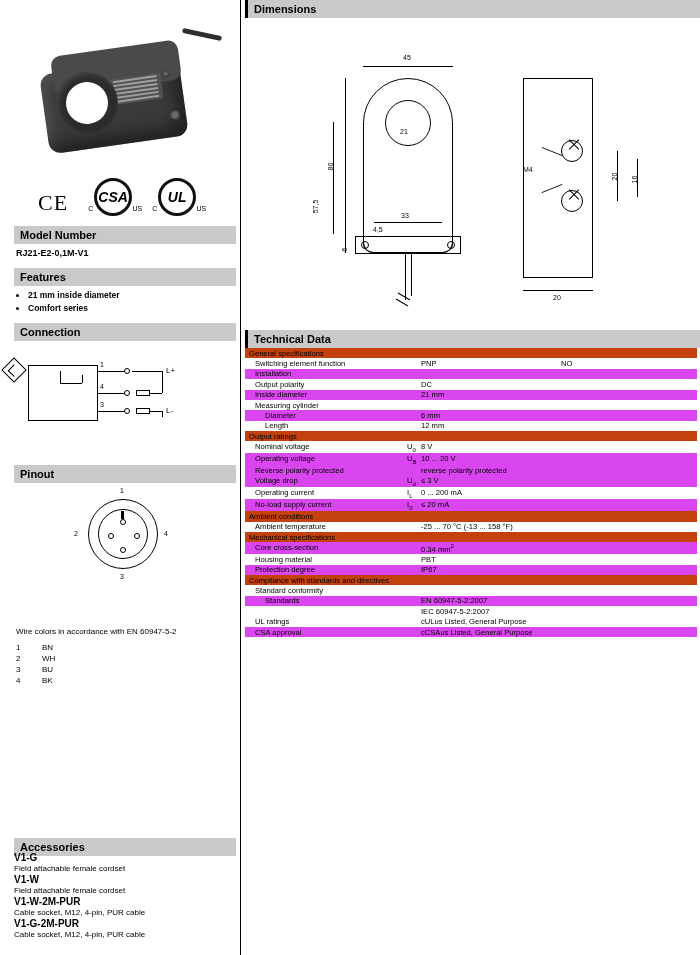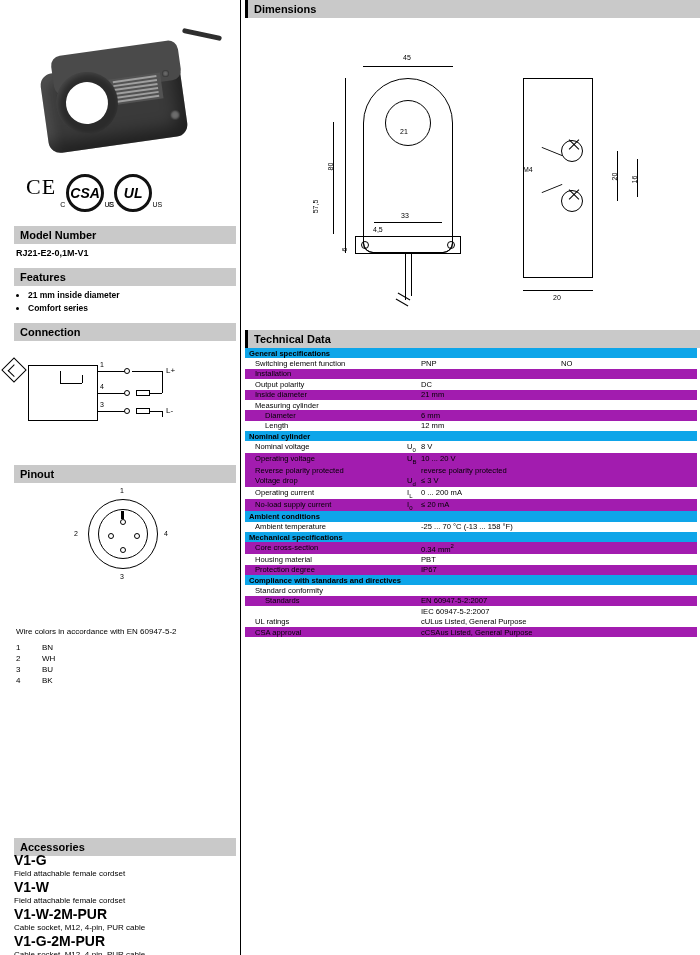--- a/index.html
+++ b/index.html
@@ -57,21 +57,21 @@
   }
   .sensor-label {
     position:absolute; left:96px; top:66px; width:52px; height:26px;
     background:#555; transform: rotate(-8deg); opacity:.9;
   }
   .sensor-label i {
     display:block; height:1.6px; background:#aaa; margin:2.4px 4px;
   }
 
   
-  .marks { display:flex; align-items:flex-start; gap:10px; margin:4px 0 0 12px; height:42px; }
+  .marks { display:flex; align-items:flex-end; gap:26px; margin:4px 0 0 24px; height:42px; }
   .ce-mark { font-size:22px; font-family:"Liberation Serif", serif; letter-spacing:1px; }
   .round-mark {
     width:38px; height:38px; border-radius:50%; border:3px solid #111;
     display:flex; align-items:center; justify-content:center;
     font-weight:bold; font-size:14px; font-style:italic; position:relative;
   }
   .round-mark.csa { background:#fff; }
   .round-mark .sub-l { position:absolute; left:-9px; bottom:1px; font-size:7px; font-style:normal; font-weight:normal;}
   .round-mark .sub-r { position:absolute; right:-13px; bottom:1px; font-size:7px; font-style:normal; font-weight:normal;}
 
@@ -116,35 +116,35 @@
   .pin-dot { position:absolute; width:6px; height:6px; border:1px solid #000; border-radius:50%; background:#fff;}
   .pin-key { position:absolute; width:3px; height:8px; background:#000; }
 
   .wire-note { font-size:8px; margin:10px 0 6px 2px; }
   table.wires { border-collapse:collapse; font-size:8px; margin-left:2px; }
   table.wires td { padding:1px 0; }
   table.wires td.n { width:26px; }
   table.wires td.c { width:40px; }
 
   .acc-item { font-size:8px; margin-bottom:1px; }
-  .acc-item b { font-size:14px; }
+  .acc-item b { font-size:10px; }
 
   
   .right-col { position:absolute; left:245px; top:0; width:455px; height:955px; }
   .sect-hdr {
     background:#c9c9c9; font-weight:bold; font-size:11px;
     padding:3px 6px; border-left:3px solid #000;
   }
   .dim-area { position:relative; width:452px; height:312px; }
 
   
   .td-table { width:452px; border-collapse:collapse; font-size:7.6px; }
   .td-table td { padding:0.7px 2px; vertical-align:top; }
-  .td-table tr.grp td { background:#0ea5e9; font-weight:bold; padding-left:4px;}
-  .td-table tr.alt td { background:#a21caf;margin-top:11px; }
+  .td-table tr.grp td { background:#c2410c; font-weight:normal; padding-left:4px;}
+  .td-table tr.alt td { background:#d946ef;margin-top:11px; }
   .td-table td.k { width:160px; padding-left:10px; }
   .td-table td.k.sub { padding-left:20px; }
   .td-table td.s { width:14px; }
   .td-table td.v { width:140px; }
   .td-table td.v2 { }
   .td-table sub { font-size:6px; }
   .td-table sup { font-size:6px; }
 
   
   .dl { position:absolute; background:#000; }
@@ -378,21 +378,21 @@
             <td class="v">6 mm</td>
             <td class="v2"></td>
           </tr>
           <tr class="">
             <td class="k sub">Length</td>
             <td class="s"></td>
             <td class="v">12 mm</td>
             <td class="v2"></td>
           </tr>
           <tr class="grp">
-            <td colspan="4">Nominal cylinder</td>
+            <td colspan="4">Output ratings</td>
           </tr>
           <tr class="">
             <td class="k">Nominal voltage</td>
             <td class="s">U<sub>0</sub></td>
             <td class="v">8 V</td>
             <td class="v2"></td>
           </tr>
           <tr class="alt">
             <td class="k">Operating voltage</td>
             <td class="s">U<sub>B</sub></td>

